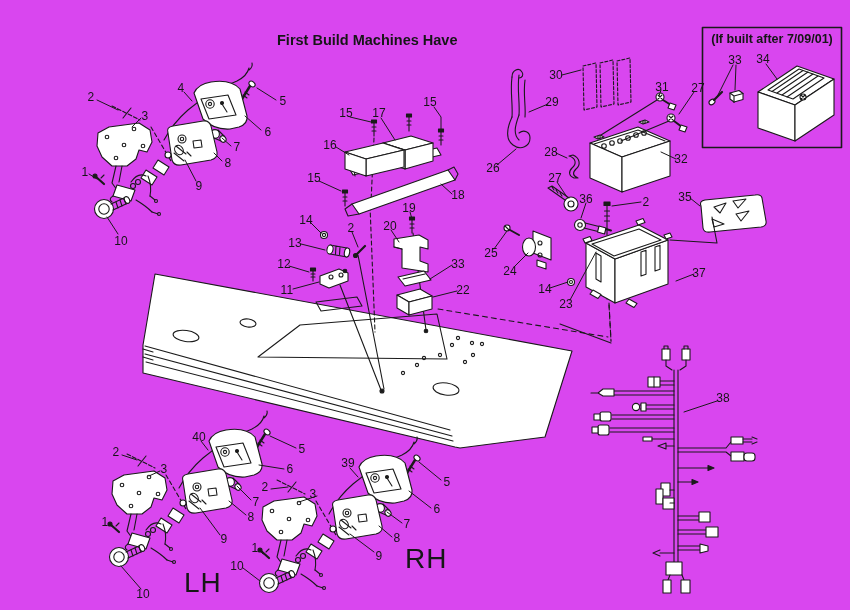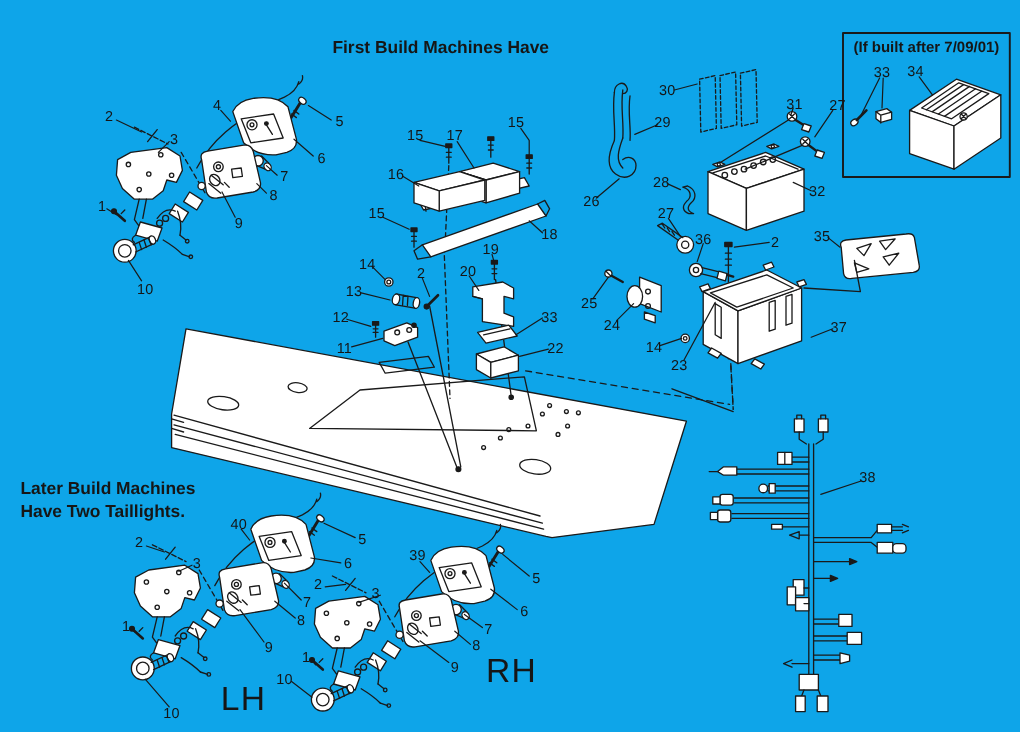--- a/index.html
+++ b/index.html
@@ -1,16 +1,16 @@
 <!DOCTYPE html>
 <html><head>
 <meta charset="utf-8">
 <style>
   html,body{margin:0;padding:0;background:#fff;}
-  #stage{position:relative;width:850px;height:610px;background:#0ea5e9;overflow:hidden;
+  #stage{position:relative;width:850px;height:610px;background:#d946ef;overflow:hidden;
          font-family:"Liberation Sans",sans-serif;color:#161616;}
   #art{position:absolute;left:0;top:0;}
   .note{position:absolute;font-weight:bold;font-size:14.5px;line-height:19px;white-space:nowrap;}
   .inset-title{position:absolute;left:703px;top:32px;width:138px;text-align:center;
                font-weight:bold;font-size:12.5px;white-space:nowrap;}
   .hand{position:absolute;font-size:28px;font-weight:500;letter-spacing:1px;}
   #lh{left:184px;top:567px;}
   #rh{left:405px;top:543px;}
   .co{position:absolute;transform:translate(-50%,-50%);font-size:12px;color:#151515;
       white-space:nowrap;letter-spacing:.2px;}
@@ -316,24 +316,20 @@
     <path d="M350,117 L371,122 M381,118 L395,140 M434,107 L441,117 L441,130 M336,147 L349,155 M319,181 L341,191 M452,194 L441,184 M410,212 L412,219 M310,222 L321,233 M391,230 L399,242 M352,232 L358,247 M301,244 L325,250 M289,266 L309,272 M452,265 L430,279 M293,289 L319,282 M457,291 L433,297"></path>
     <path d="M562,75 L581,70 M661,90 L659,96 M694,92 L679,114 M548,104 L529,112 M556,153 L567,158 M497,165 L516,149 M676,159 L661,152 M557,182 L567,197 M690,198 L700,206 M586,203 L581,218 M641,202 L612,206 M494,249 L507,231 M514,267 L528,253 M694,274 L676,281 M550,288 L568,282 M570,300 L596,252"></path>
     <path d="M733,65 L717,97 M736,65 L735,90 M766,64 L777,79 M717,401 L684,412"></path>
     <path d="M201,441 L208,450 M122,455 L137,460 M296,448 L270,436 M160,471 L149,476 M284,469 L259,465 M251,500 L237,486 M246,515 L229,501 M220,535 L200,508 M109,524 L113,527 M141,589 L121,566"></path>
     <path d="M350,468 L358,477 M271,489 L288,487 M317,496 L299,502 M441,480 L419,462 M431,508 L409,491 M402,523 L387,512 M392,537 L379,526 M374,552 L350,534 M259,549 L263,554 M243,568 L260,581"></path>
   </g>
 </svg>
 
 <div class="note" style="left:277px;top:31px;">
   <div>First Build Machines Have</div>
-</div>
-<div class="note" style="left:17px;top:399px;">
-  <div>Later Build Machines</div>
-  <div>Have Two Taillights.</div>
 </div>
 <div class="inset-title">(If built after 7/09/01)</div>
 <div id="lh" class="hand">LH</div>
 <div id="rh" class="hand">RH</div>
 
 <div id="callouts">
       <div class="co" style="left: 91px; top: 97px;">2</div>
       <div class="co" style="left: 181px; top: 88px;">4</div>
       <div class="co" style="left: 145px; top: 116px;">3</div>
       <div class="co" style="left: 283px; top: 101px;">5</div>

